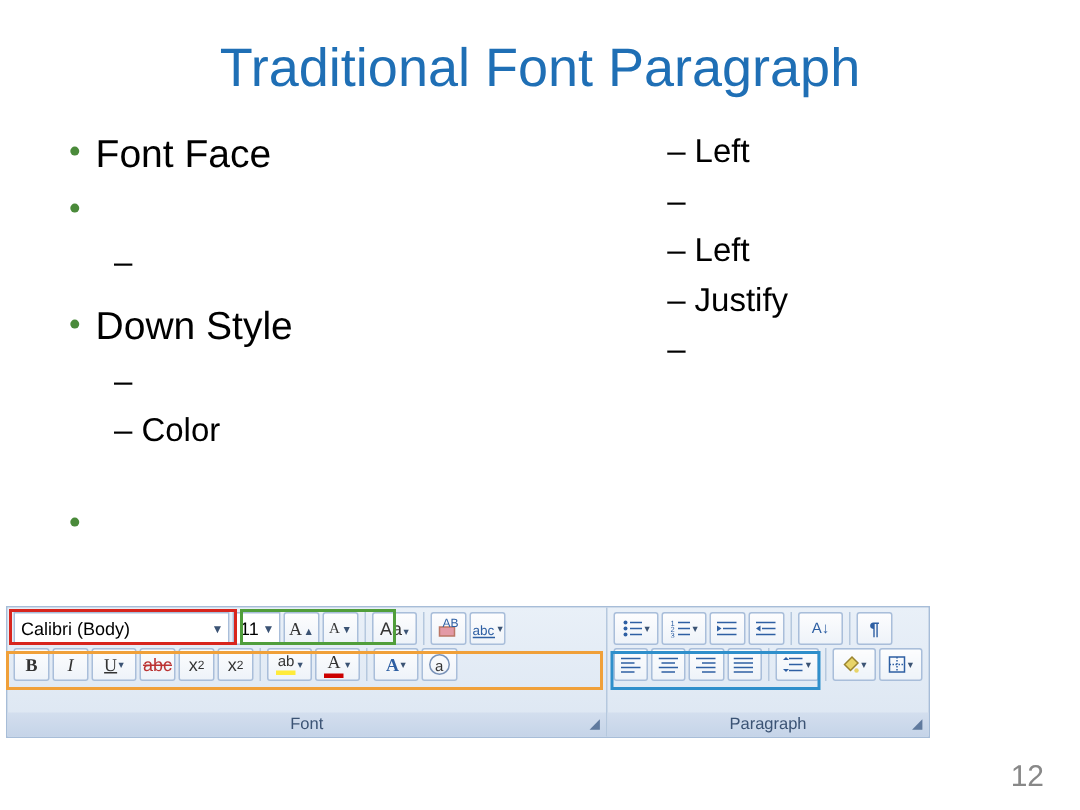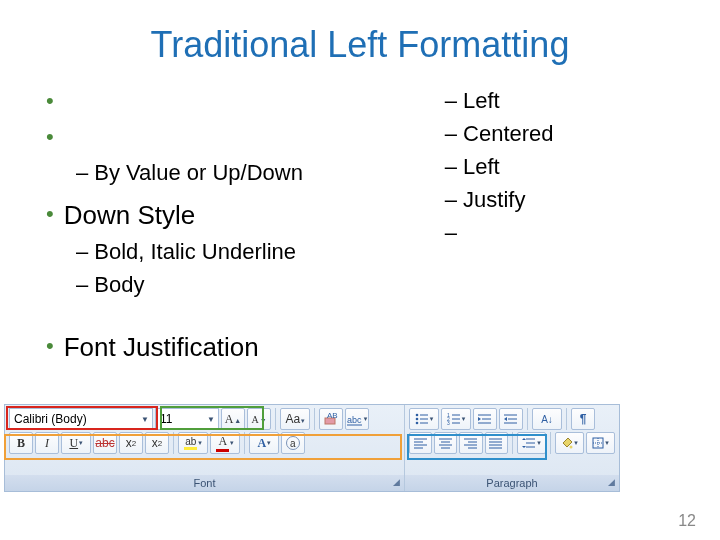--- a/index.html
+++ b/index.html
@@ -148,73 +148,70 @@
   .hl { position: absolute; border-width: 2px; border-style: solid; pointer-events: none; }
   .hl-red   { border-color: #D8251D; }
   .hl-green { border-color: #509E3B; }
   .hl-orange{ border-color: #F0A039; }
   .hl-blue  { border-color: #2F8FCB; }
 
   .page-num {
     position: absolute;
     right: 24px;
     bottom: 10px;
-    font-size: 16px;
+    font-size: 20px;
     color: #888;
   }
 
   
   .blue { color: #2E5FA3; }
   svg { display: block; }
 </style>
 </head>
 <body>
 
-<h1 class="slide-title">Traditional Left Formatting</h1>
+<h1 class="slide-title">Traditional Font Paragraph</h1>
 
 <div class="content">
   <div class="col-left">
     <div class="bullet-l1">
       <span class="dot">•</span>
+      <span class="txt">Font Face</span>
     </div>
     <div class="bullet-l1">
       <span class="dot">•</span>
     </div>
     <div class="bullet-l2">
       <span class="dash">–</span>
-      <span class="txt">By Value or Up/Down</span>
     </div>
     <div class="lead-br"></div>
     <div class="bullet-l1">
       <span class="dot">•</span>
       <span class="txt">Down Style</span>
     </div>
     <div class="bullet-l2">
       <span class="dash">–</span>
-      <span class="txt">Bold, Italic Underline</span>
-    </div>
-    <div class="bullet-l2">
-      <span class="dash">–</span>
-      <span class="txt">Body</span>
+    </div>
+    <div class="bullet-l2">
+      <span class="dash">–</span>
+      <span class="txt">Color</span>
     </div>
     <div style="height:28px"></div>
     <div class="bullet-l1">
       <span class="dot">•</span>
-      <span class="txt">Font Justification</span>
     </div>
   </div>
 
   <div class="col-right">
     <div class="bullet-l2">
       <span class="dash">–</span>
       <span class="txt">Left</span>
     </div>
     <div class="bullet-l2">
       <span class="dash">–</span>
-      <span class="txt">Centered</span>
     </div>
     <div class="bullet-l2">
       <span class="dash">–</span>
       <span class="txt">Left</span>
     </div>
     <div class="bullet-l2">
       <span class="dash">–</span>
       <span class="txt">Justify</span>
     </div>
     <div class="bullet-l2">
@@ -226,21 +223,21 @@
 <div class="ribbon-wrap">
   <div class="ribbon">
 
     <div class="group" style="width:400px">
       <div class="group-body">
         <div class="row">
           <div class="combo" style="width:144px">
             <span>Calibri (Body)</span>
             <span class="arrow">▼</span>
           </div>
-          <div class="combo" style="width:64px">
+          <div class="combo" style="width:32px">
             <span>11</span>
             <span class="arrow">▼</span>
           </div>
           <div class="ctl small">
               <span style="font-family:serif">A<span class="dd-arrow">▲</span></span>
             </div>
           <div class="ctl small">
               <span style="font-family:serif;font-size:10px">A<span class="dd-arrow">▼</span></span>
             </div>
           <div class="sep"></div>

